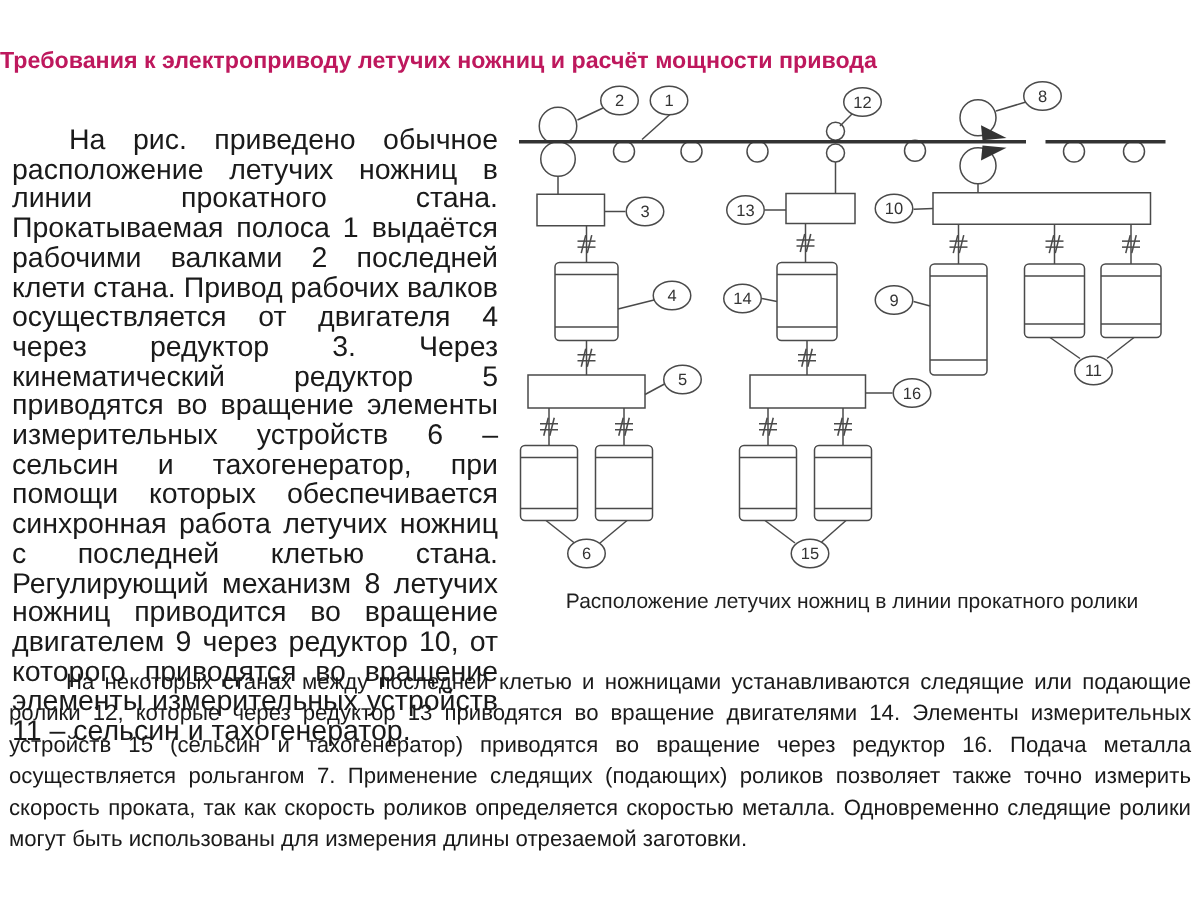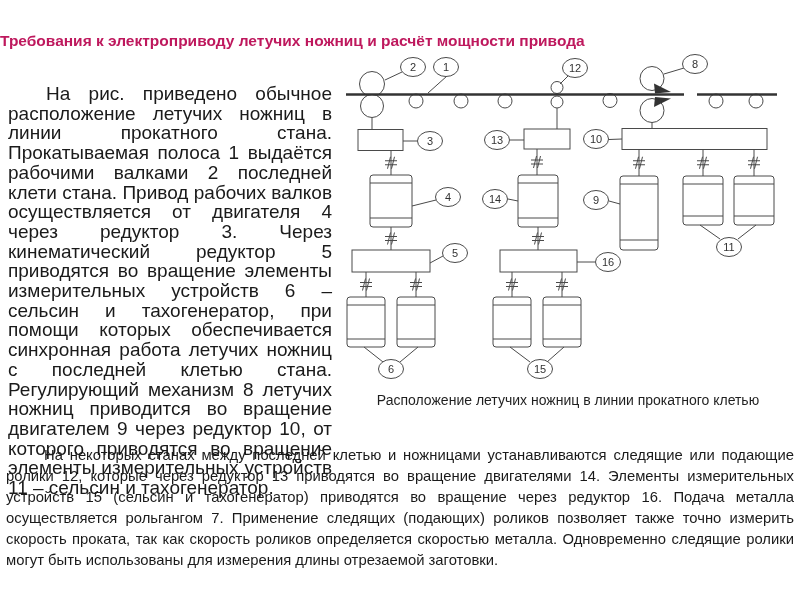--- a/index.html
+++ b/index.html
@@ -225,15 +225,15 @@
         <ellipse cx="540" cy="369" rx="12.5" ry="9.5" class="shape filled"></ellipse>
         <text x="540" y="370" class="label-num">15</text>
       </g>
       <g>
         <ellipse cx="608" cy="262" rx="12.5" ry="9.5" class="shape filled"></ellipse>
         <text x="608" y="263" class="label-num">16</text>
       </g>
     </g>
 </svg>
 
-<div class="caption">Расположение летучих ножниц в линии прокатного клетью</div>
+<div class="caption">Расположение летучих ножниц в линии прокатного ролики</div>
 
 <div class="bottom-par">На некоторых станах между последней клетью и ножницами устанавливаются следящие или подающие ролики 12, которые через редуктор 13 приводятся во вращение двигателями 14. Элементы измерительных устройств 15 (сельсин и тахогенератор) приводятся во вращение через редуктор 16. Подача металла осуществляется рольгангом 7. Применение следящих (подающих) роликов позволяет также точно измерить скорость проката, так как скорость роликов определяется скоростью металла. Одновременно следящие ролики могут быть использованы для измерения длины отрезаемой заготовки.</div>
 
 </body></html>

